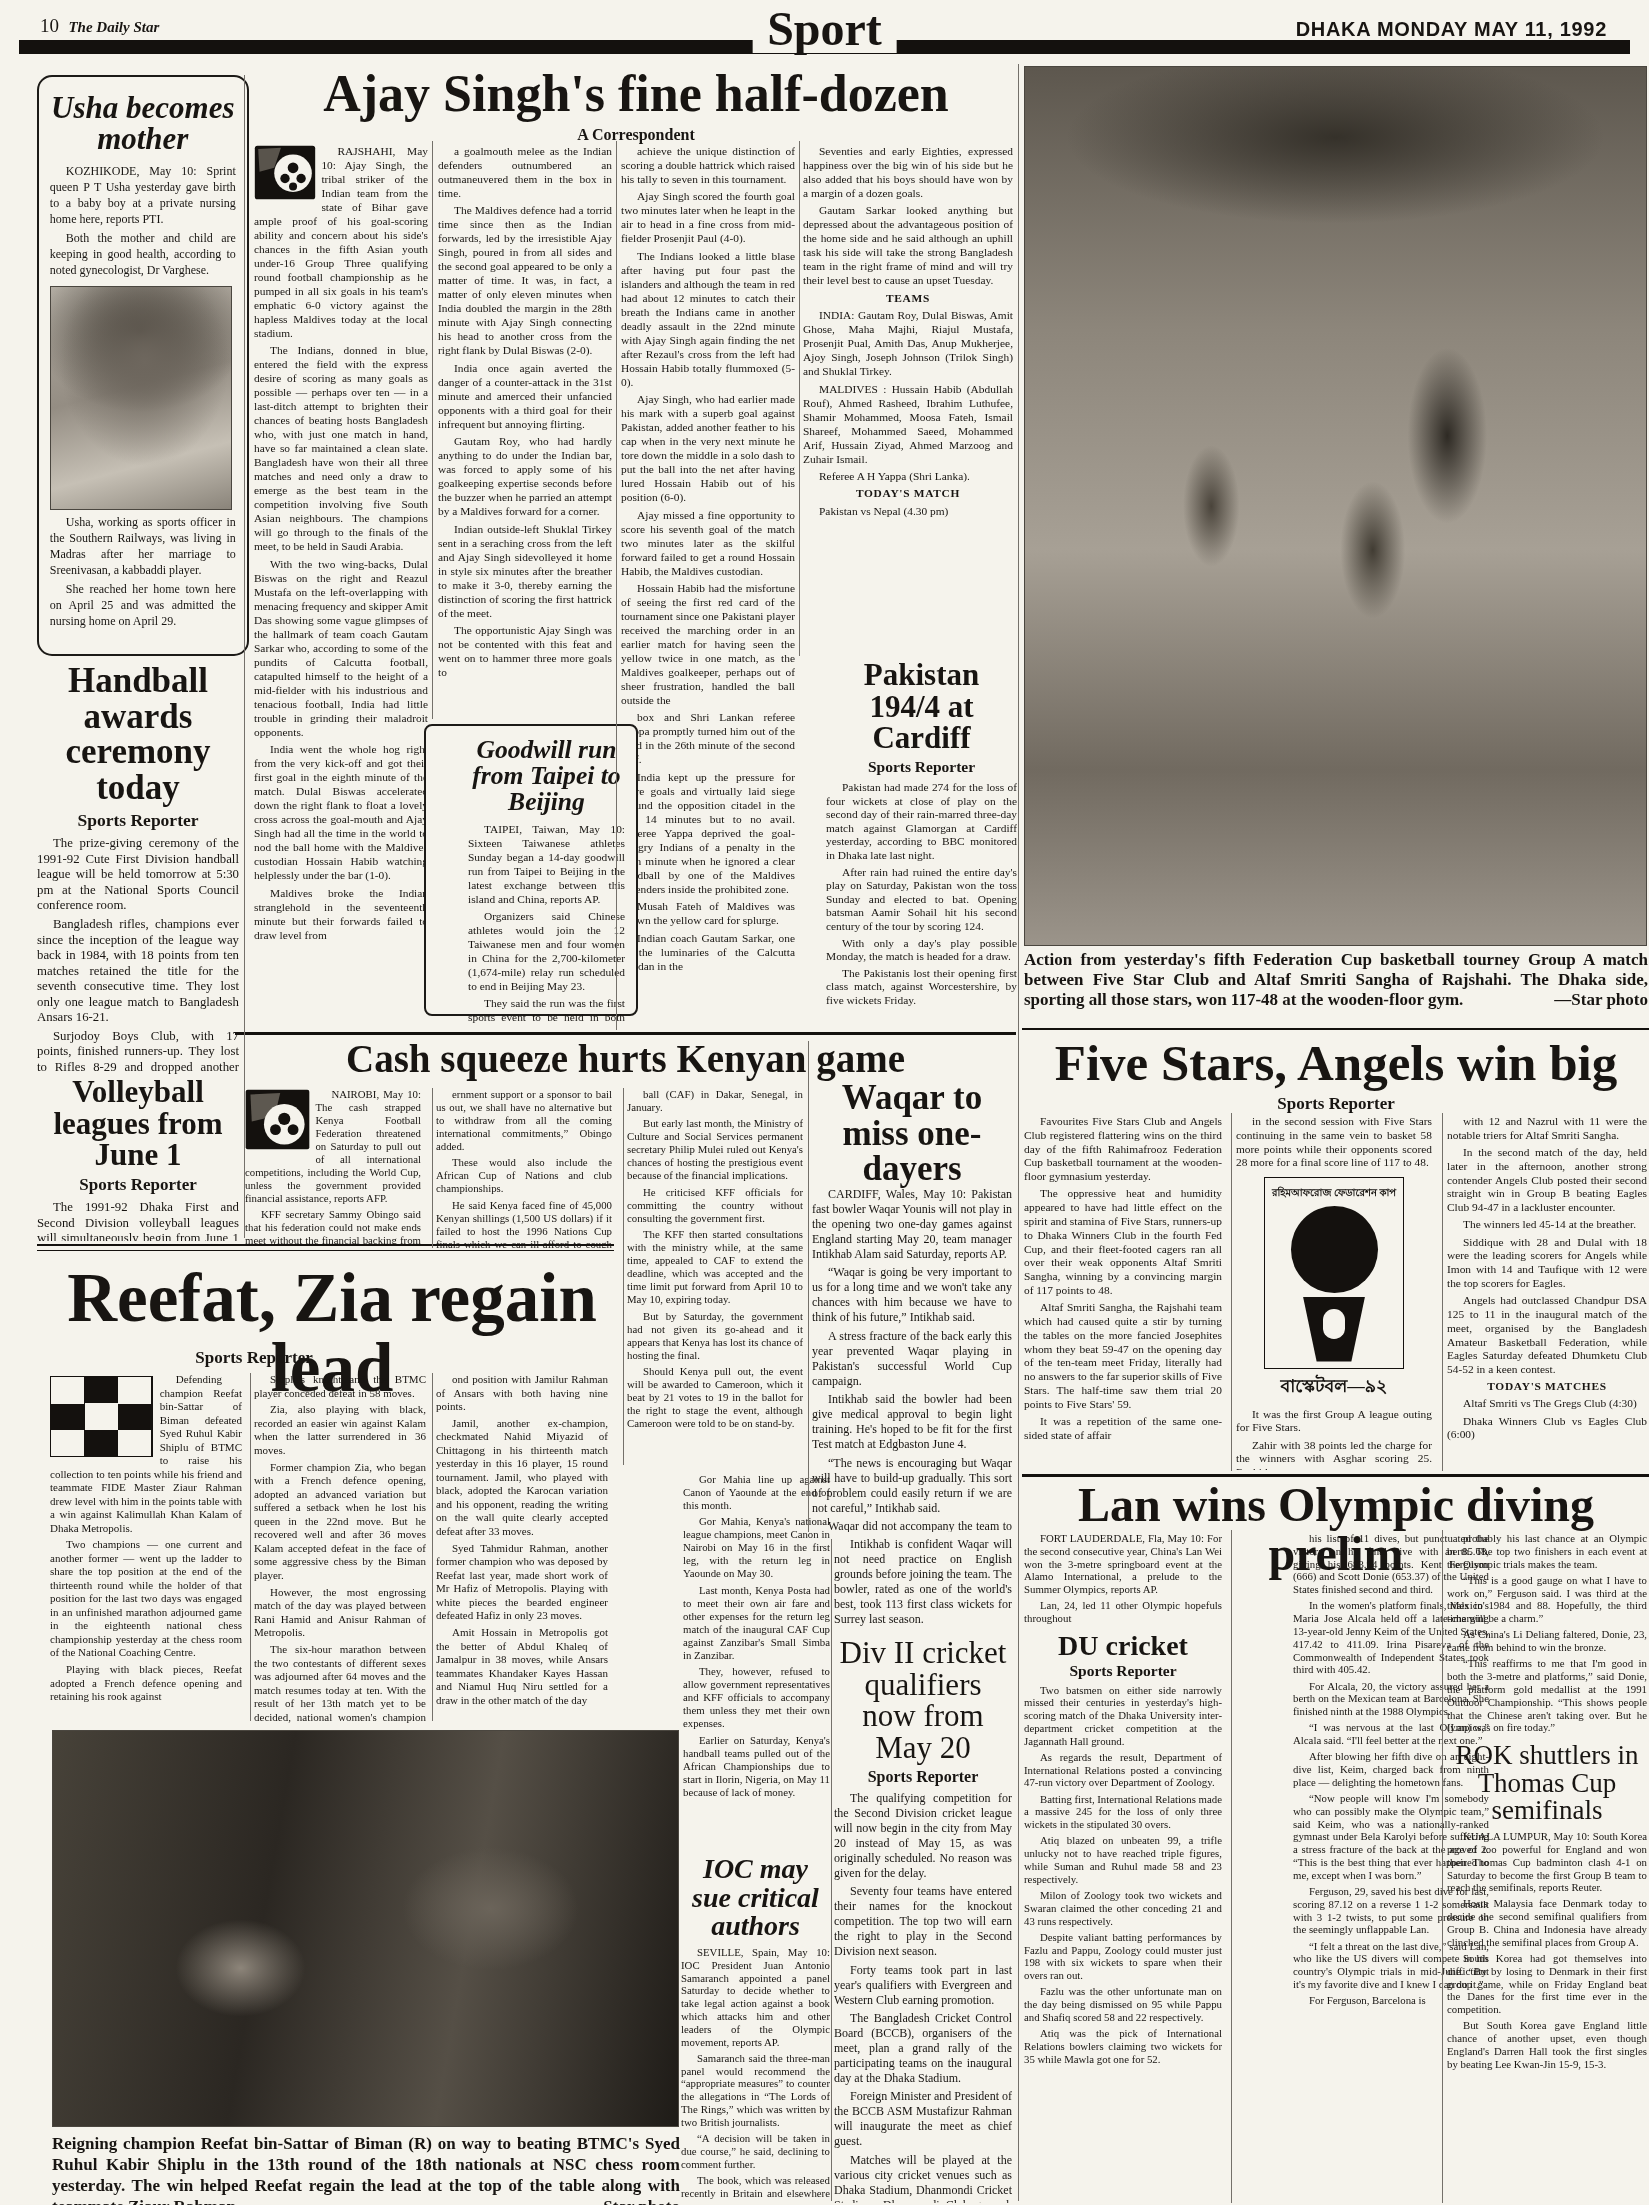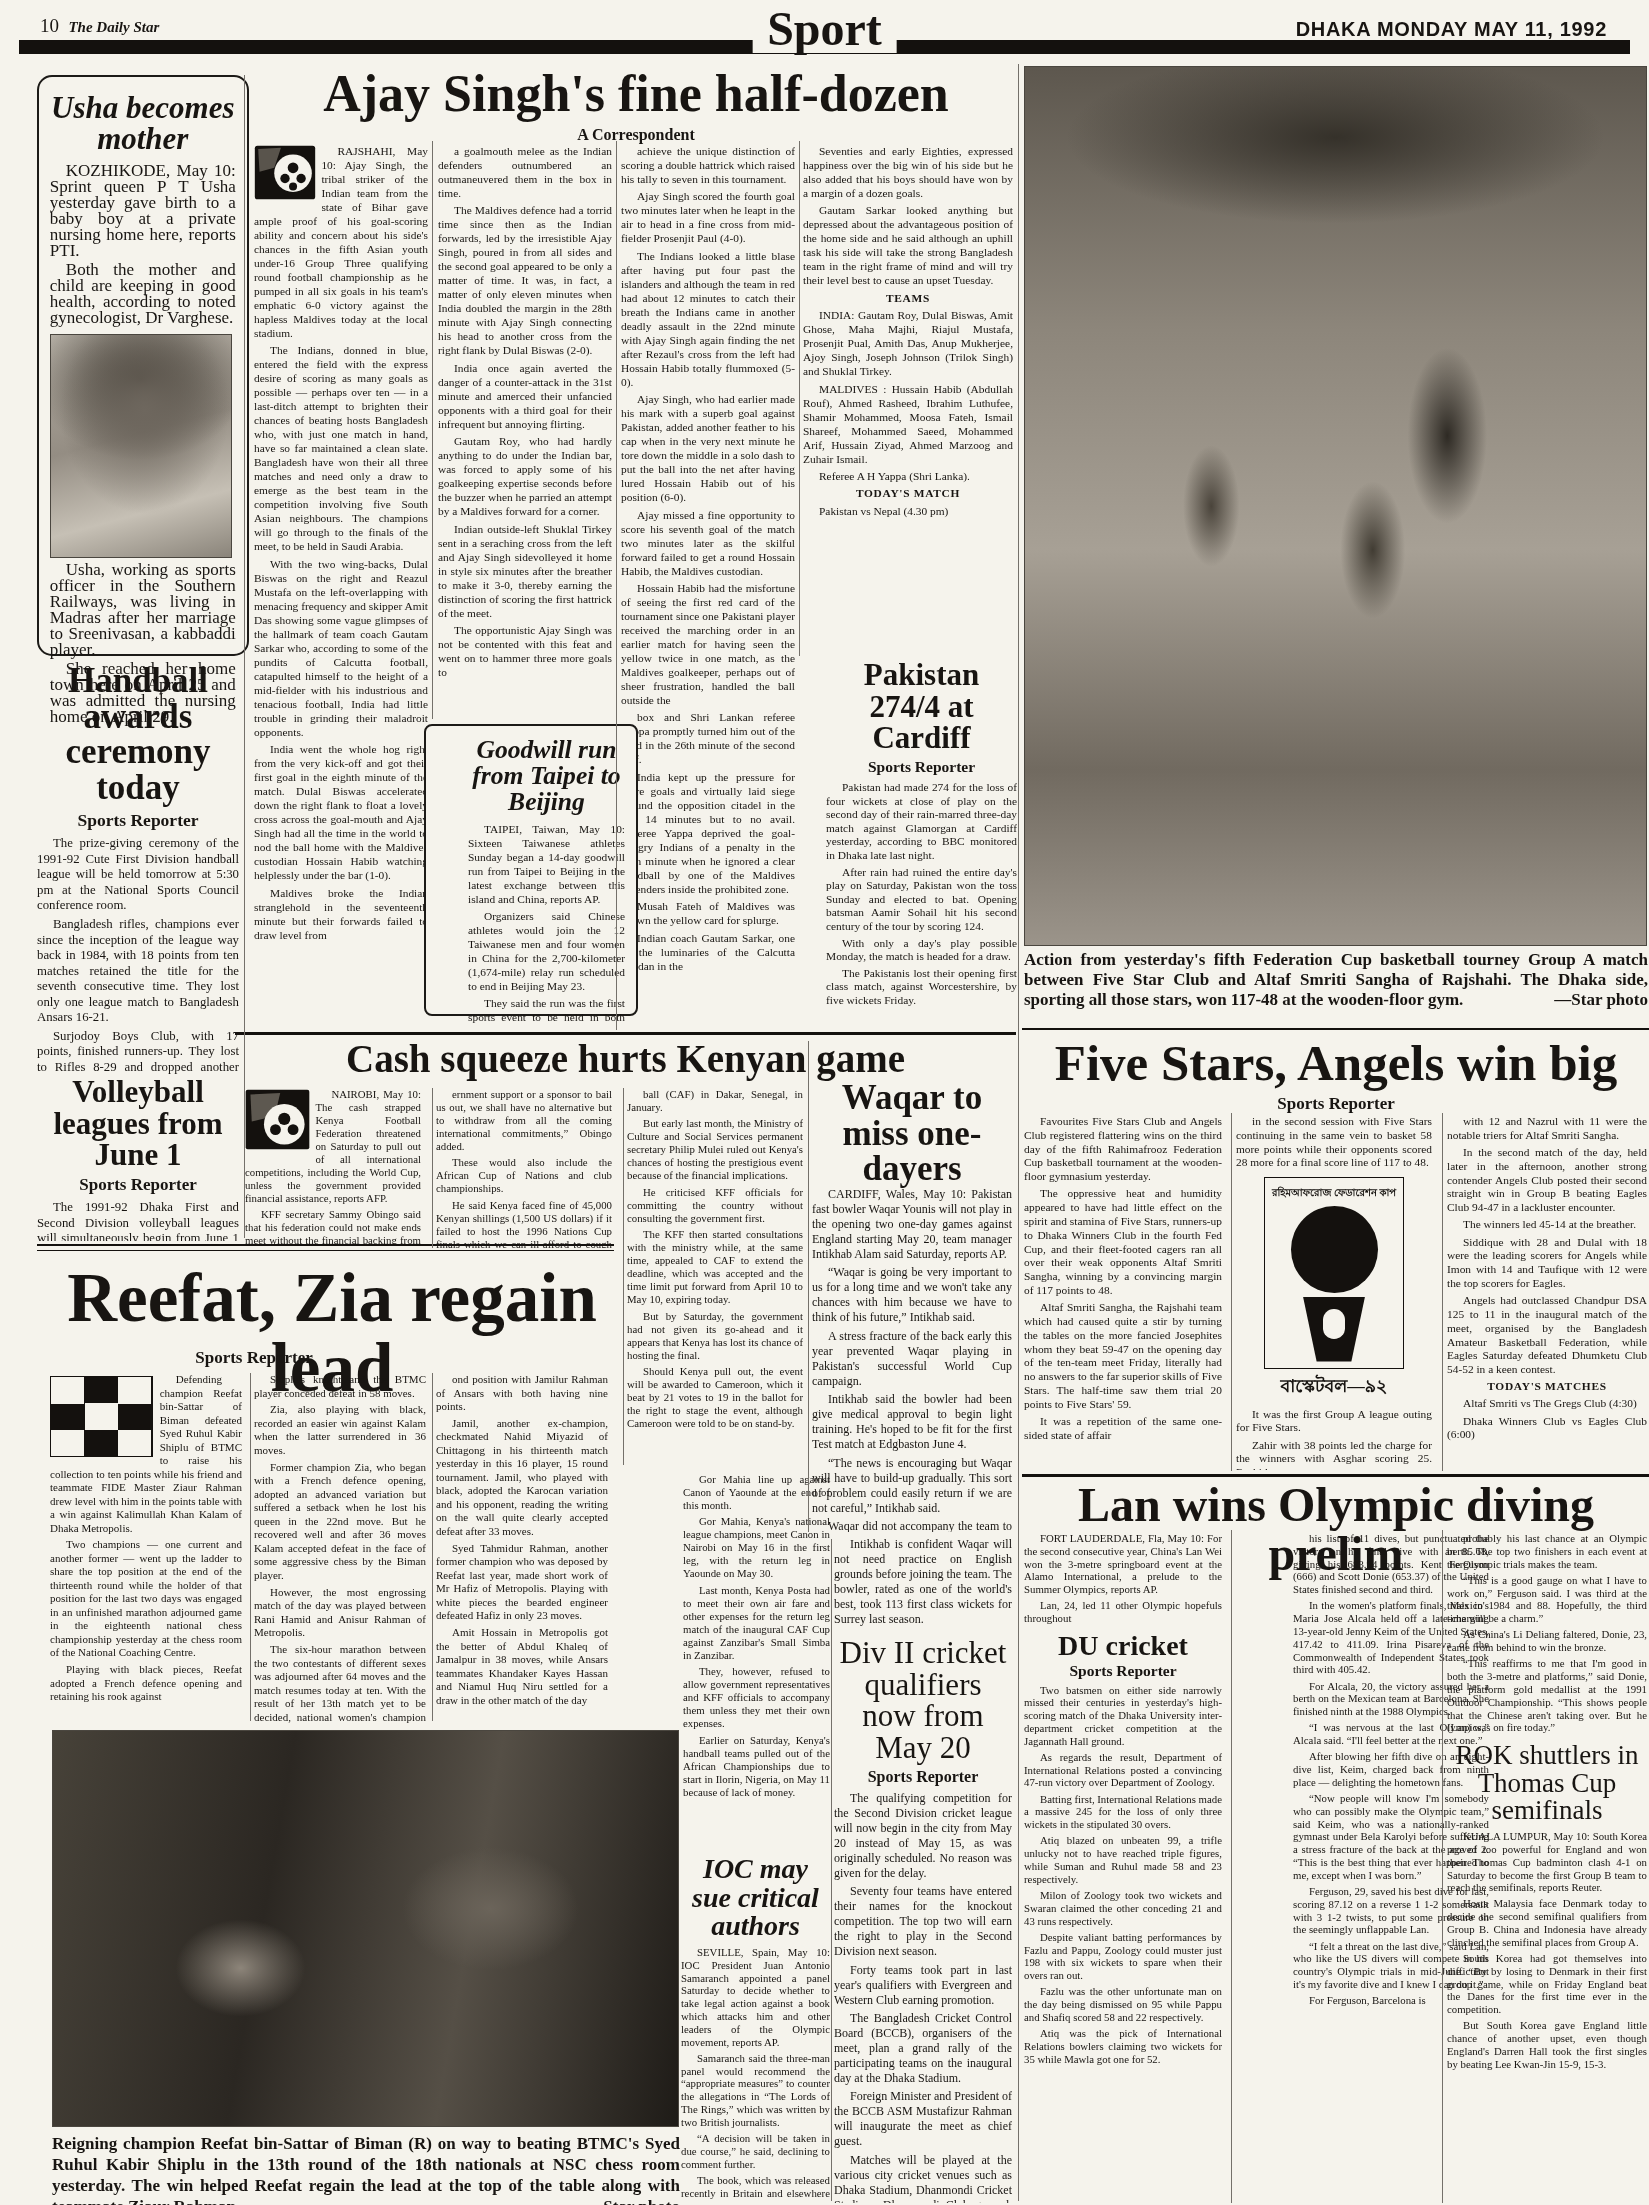--- a/index.html
+++ b/index.html
@@ -17,21 +17,21 @@
   .photo{border:1.3px solid #4a463f;}
   .caption{font-weight:bold;text-align:justify;}
   
   .masthead-bar{position:absolute;left:19px;right:19px;top:40px;height:13.5px;background:#14110e;}
   .sport-word{position:absolute;left:50%;transform:translateX(-50%);top:5.4px;
      font-size:48px;font-weight:bold;background:#f5f3ec;padding:0 15px;z-index:2;line-height:1;}
   .paper-name{font-style:italic;font-weight:bold;font-size:15px;}
   .page-num{font-size:19px;margin-right:6.7px;}
   .dateline{font-family:"Liberation Sans",sans-serif;font-weight:bold;font-size:20px;letter-spacing:0.7px;}
   
-  .f-usha p{font-size:17px;line-height:16px;}
+  .f-usha p{font-size:12px;line-height:16px;}
   .f-ajay p{font-size:11.4px;line-height:14px;}
   .f-good p{font-size:11.4px;line-height:14px;}
   .f-hand p{font-size:12.8px;line-height:15.5px;}
   .f-pak p{font-size:11.4px;line-height:13.5px;}
   .f-ken p{font-size:10.8px;line-height:13px;}
   .f-waq p{font-size:12px;line-height:15px;}
   .f-five p{font-size:11.4px;line-height:13.8px;}
   .f-reef p{font-size:11px;line-height:13.5px;}
   .f-small p{font-size:10.8px;line-height:12.8px;}
   .icon-fall{float:left;margin:1.3px 5.4px 1.3px 0;}
@@ -145,21 +145,21 @@
   <div class="abs box f-good" style="left:424px;top:724px;width:157px;height:269px;border-radius:8px;padding-left:42px;">
     <h2 class="hl" style="font-size:25.6px;font-style:italic;margin:1.3px 0 6.7px;">Goodwill run from Taipei to Beijing</h2>
     <div class="col" style="height:202px;overflow:hidden;">
         <p>TAIPEI, Taiwan, May 10: Sixteen Taiwanese athletes Sunday began a 14-day goodwill run from Taipei to Beijing in the latest exchange between this island and China, reports AP.</p>
         <p>Organizers said Chinese athletes would join the 12 Taiwanese men and four women in China for the 2,700-kilometer (1,674-mile) relay run scheduled to end in Beijing May 23.</p>
         <p>They said the run was the first sports event to be held in both Taiwan and China.</p>
       </div>
   </div>
 
   <div class="abs f-pak" style="left:826px;top:659px;width:191px;height:371px;overflow:hidden;">
-    <h2 class="hl" style="font-size:31px;">Pakistan 274/4 at Cardiff</h2>
+    <h2 class="hl" style="font-size:31px;">Pakistan 194/4 at Cardiff</h2>
     <div class="byline" style="font-size:15.5px;">Sports Reporter</div>
     <div class="col" style="height:256px;">
         <p>Pakistan had made 274 for the loss of four wickets at close of play on the second day of their rain-marred three-day match against Glamorgan at Cardiff yesterday, according to BBC monitored in Dhaka late last night.</p>
         <p>After rain had ruined the entire day's play on Saturday, Pakistan won the toss Sunday and elected to bat. Opening batsman Aamir Sohail hit his second century of the tour by scoring 124.</p>
         <p>With only a day's play possible Monday, the match is headed for a draw.</p>
         <p>The Pakistanis lost their opening first class match, against Worcestershire, by five wickets Friday.</p>
       </div>
   </div>
 
   <div class="abs f-hand" style="left:37px;top:663px;width:202px;height:412px;overflow:hidden;">

